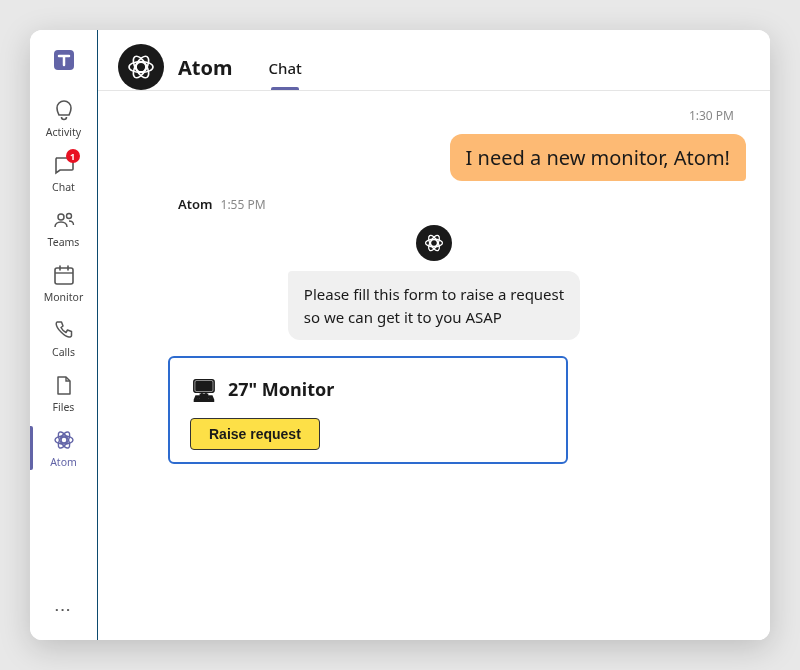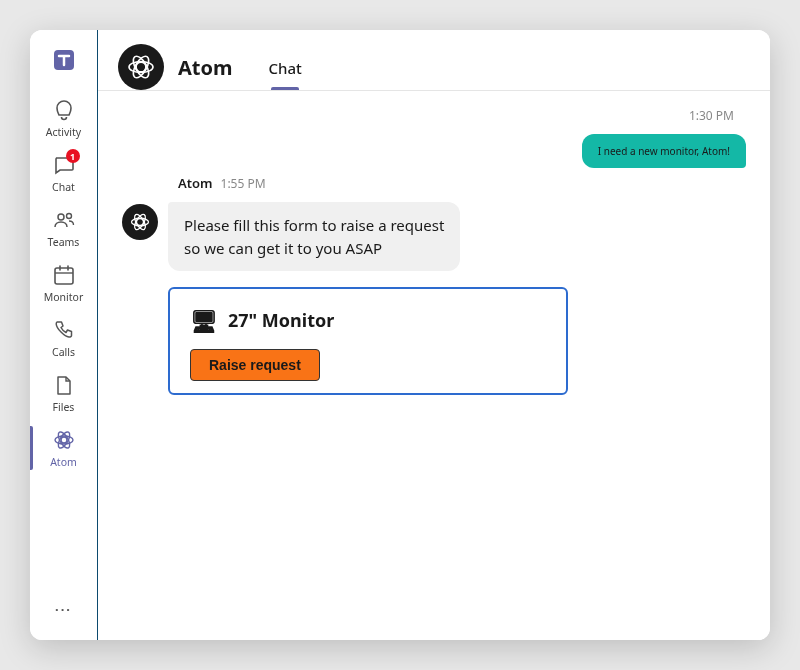--- a/index.html
+++ b/index.html
@@ -174,47 +174,49 @@
     }
     .timestamp-right {
       text-align: right;
       color: #888;
       font-size: 12px;
       margin-bottom: 4px;
       margin-right: 12px;
     }
     .message-bubble-right {
       align-self: flex-end;
-      background: #14b8a6;
+      background: #fdba74;
       border-radius: 12px 12px 4px 12px;
       padding: 10px 16px;
       max-width: 320px;
-      font-size: 10px;
-      color: #1a1a1a;
+      font-size: 20px;
+      color: #1a1a1a;
+      margin-bottom: 8px;
     }
     .bot-message-header {
       display: flex;
       align-items: center;
       gap: 8px;
       margin-bottom: 4px;
       margin-left: 56px;
     }
     .bot-name {
       font-size: 13px;
       font-weight: 600;
       color: #1a1a1a;
     }
     .bot-time {
       font-size: 12px;
       color: #888;
     }
     .bot-message-row {
       display: flex;
-      align-items: flex-start;
+      align-items: center;
       gap: 10px;
+      flex-direction: column;
     }
     .bot-avatar-small {
       width: 36px;
       height: 36px;
       background: #1a1a1a;
       border-radius: 50%;
       display: flex;
       align-items: center;
       justify-content: center;
       color: #fff;
@@ -252,21 +254,21 @@
       align-items: center;
       gap: 10px;
       margin-bottom: 14px;
     }
     .card-monitor-icon {
       font-size: 22px;
     }
     .card-button {
       border: 1.5px solid #333;
       border-radius: 4px;
-      background: #f97316;
+      background: #fde047;
       padding: 7px 18px;
       font-size: 14px;
       font-weight: 600;
       color: #1a1a1a;
       cursor: pointer;
     }
     
     .teams-logo-svg { width: 36px; height: 36px; }
     
     .chat-area::-webkit-scrollbar { width: 4px; }

